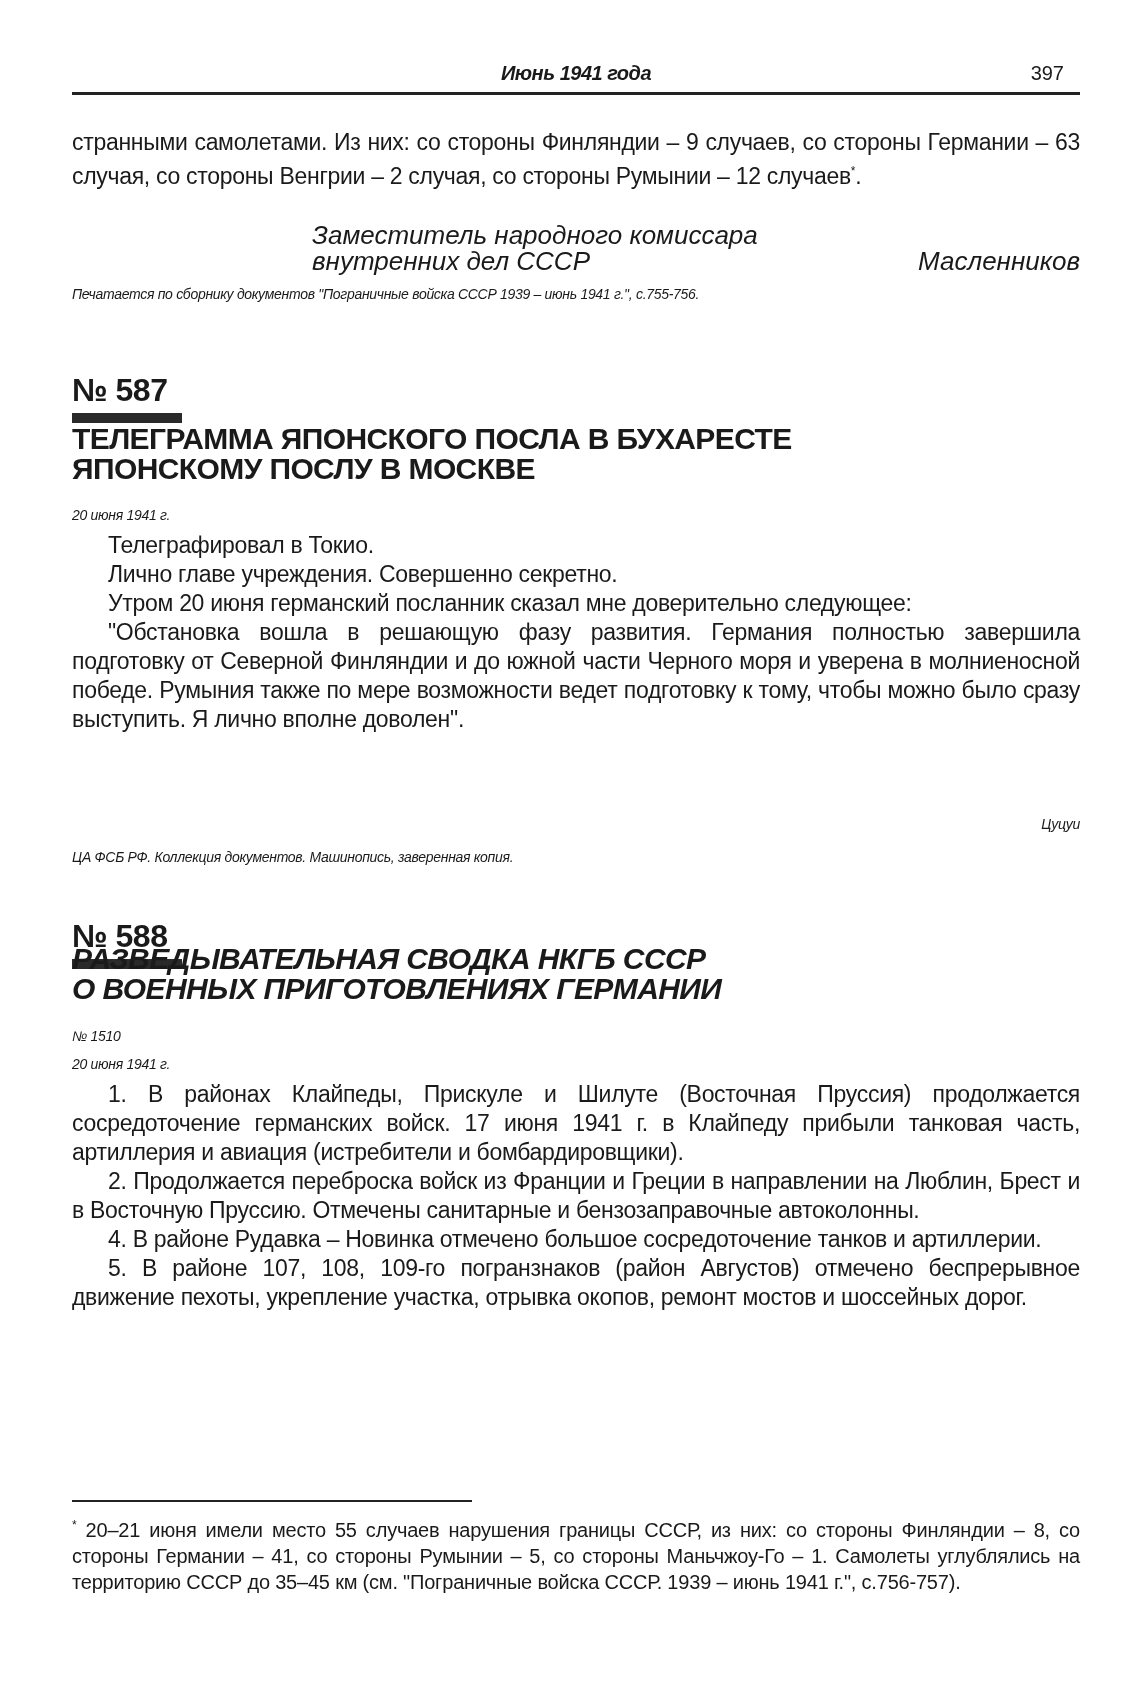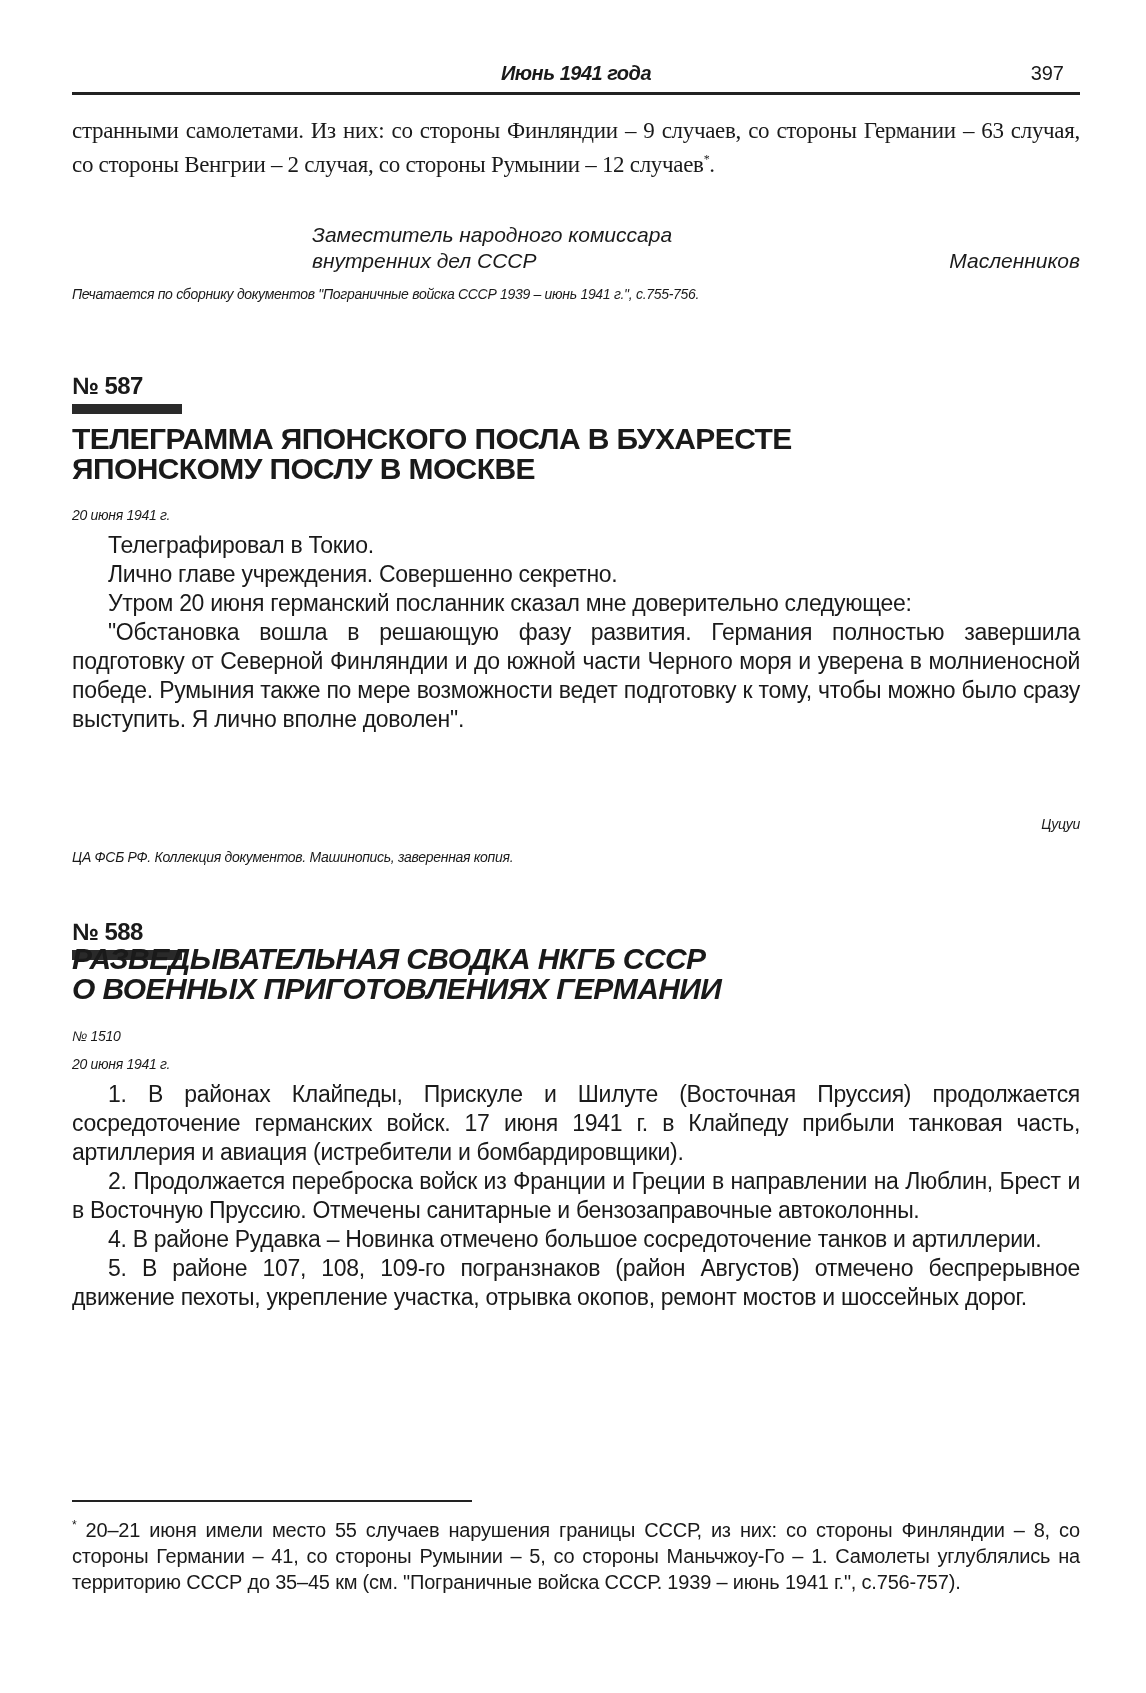--- a/index.html
+++ b/index.html
@@ -14,45 +14,45 @@
   }
   .running-head .title { position: absolute; left: 0; width: 1008px; text-align: center; font-weight: bold; letter-spacing: -0.5px; }
   .running-head .pnum { position: absolute; right: 16px; font-style: normal; text-align: center; }
   .head-rule { position: absolute; top: 92px; left: 0; width: 1008px; height: 3px; background: #222; }
 
   .body-text { font-size: 23px; line-height: 29px; text-align: justify; letter-spacing: -0.3px; }
   .blk { position: absolute; left: 0; width: 1008px; }
   .indent { text-indent: 36px; }
   .ital { font-style: italic; font-size: 14px; line-height: 28px; letter-spacing: -0.3px; }
 
-  .sig { position: absolute; left: 0; width: 1008px; font-style: italic; font-size: 21px; line-height: 26px; }
+  .sig { position: absolute; left: 0; width: 1008px; font-style: italic; font-size: 26px; line-height: 26px; }
   .sig .pos { position: absolute; left: 240px; top: 0; }
   .sig .name { position: absolute; right: 0; top: 26px; }
 
-  .docnum { font-weight: bold; font-size: 24px; letter-spacing: -0.5px; }
+  .docnum { font-weight: bold; font-size: 32px; letter-spacing: -0.5px; }
   .docbar { width: 110px; height: 10px; background: #2a2a2a; margin-top: 4px; }
   .doctitle { font-weight: bold; font-size: 30px; line-height: 30px; letter-spacing: -0.6px; text-transform: uppercase; }
   .right { text-align: right; }
 
   .fn-rule { position: absolute; left: 0; top: 1500px; width: 400px; height: 2px; background: #222; }
   .fn { font-size: 20px; line-height: 26px; text-align: justify; letter-spacing: -0.2px; }
   sup { font-size: 12px; }
 </style>
 </head>
 <body>
 
 <div class="page">
 
   <div class="running-head">
     <span class="title">Июнь 1941 года</span>
     <span class="pnum">397</span>
   </div>
   <div class="head-rule"></div>
 
-  <div class="blk body-text" style="top:116px;font-family:Liberation Serif, serif;">
+  <div class="blk body-text" style="top:128px;">
     <span>странными самолетами. Из них: со стороны Финляндии – 9 случаев, со стороны Германии – 63 случая, со стороны Венгрии – 2 случая, со стороны Румынии – 12 случаев</span><sup>*</sup><span>.</span>
   </div>
 
   <div class="sig" style="top:222px; height:54px;">
     <div class="pos">
       <div>Заместитель народного комиссара</div>
       <div>внутренних дел СССР</div>
     </div>
     <div class="name">Масленников</div>
   </div>

